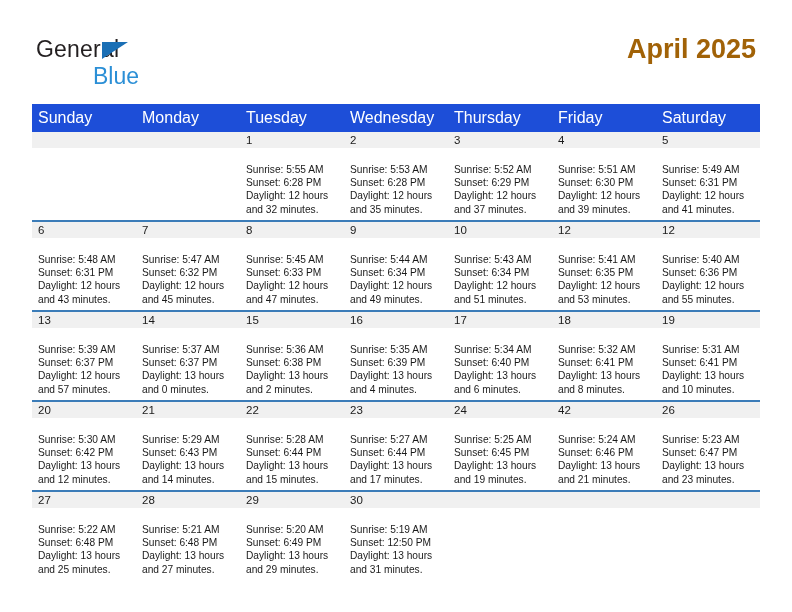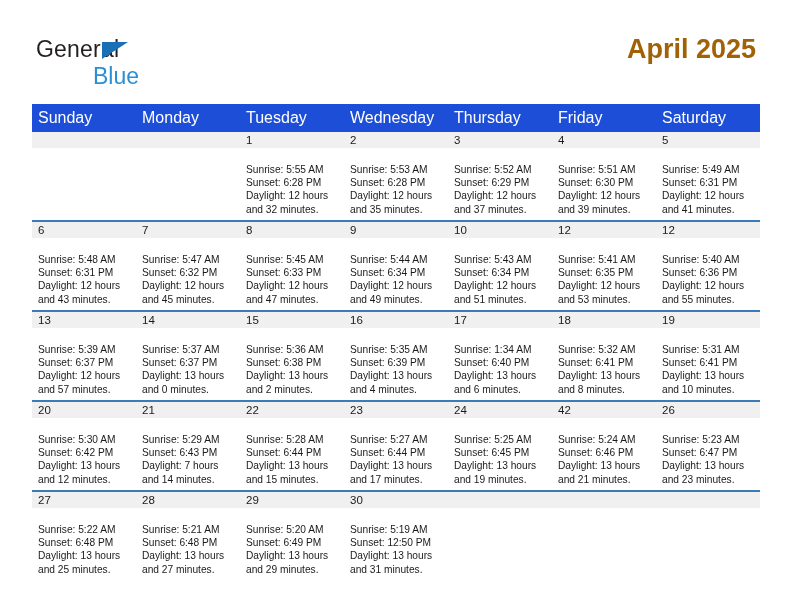--- a/index.html
+++ b/index.html
@@ -364,21 +364,21 @@
               <div>Sunrise: 5:35 AM</div>
               <div>Sunset: 6:39 PM</div>
               <div class="daylight-line">Daylight: 13 hours and 4 minutes.</div>
             </div>
           </div>
         </td>
         <td>
           <div class="cell-inner">
             <div class="daynum-band">17</div>
             <div class="details">
-              <div>Sunrise: 1:34 AM</div>
+              <div>Sunrise: 5:34 AM</div>
               <div>Sunset: 6:40 PM</div>
               <div class="daylight-line">Daylight: 13 hours and 6 minutes.</div>
             </div>
           </div>
         </td>
         <td>
           <div class="cell-inner">
             <div class="daynum-band">18</div>
             <div class="details">
               <div>Sunrise: 5:32 AM</div>
@@ -409,21 +409,21 @@
               <div class="daylight-line">Daylight: 13 hours and 12 minutes.</div>
             </div>
           </div>
         </td>
         <td>
           <div class="cell-inner">
             <div class="daynum-band">21</div>
             <div class="details">
               <div>Sunrise: 5:29 AM</div>
               <div>Sunset: 6:43 PM</div>
-              <div class="daylight-line">Daylight: 7 hours and 14 minutes.</div>
+              <div class="daylight-line">Daylight: 13 hours and 14 minutes.</div>
             </div>
           </div>
         </td>
         <td>
           <div class="cell-inner">
             <div class="daynum-band">22</div>
             <div class="details">
               <div>Sunrise: 5:28 AM</div>
               <div>Sunset: 6:44 PM</div>
               <div class="daylight-line">Daylight: 13 hours and 15 minutes.</div>

